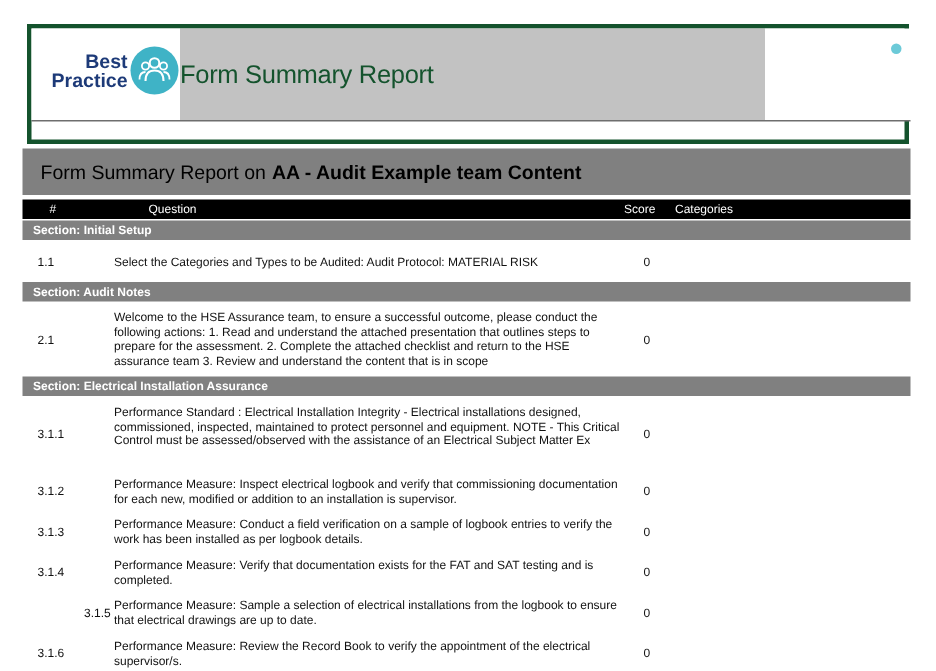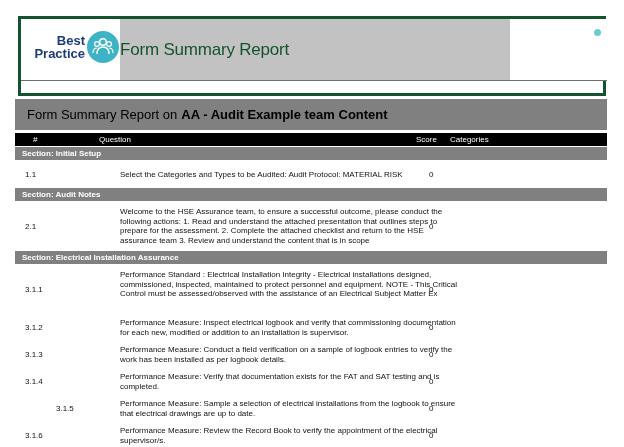--- a/index.html
+++ b/index.html
@@ -14,21 +14,21 @@
   .bp-circle { position:absolute; left:66px; top:12px; width:32px; height:32px; border-radius:50%; background:#3fb3c6; }
   .cmo-text { position:absolute; left:2px; top:8px; font-size:29px; font-weight:900; color:#1b2a4e; letter-spacing:-1px; }
   .cmo-dot { position:absolute; left:84px; top:10px; width:7px; height:7px; border-radius:50%; background:#6ccad8; }
   .report-title { position:absolute; left:15px; top:99px; width:592px; height:31px; background:#808080; color:#000000; display:flex; align-items:center; box-sizing:border-box; padding-left:12px; font-size:13px; }
   .report-title b { margin-left:4px; }
   .col-header { position:absolute; left:15px; top:133px; width:592px; height:13px; background:#000; color:#fff; font-size:8px; }
   .col-header span { position:absolute; top:2px; }
   .section { position:absolute; left:15px; width:592px; height:13px; background:#808080; color:#fff; font-size:8px; font-weight:bold; box-sizing:border-box; padding-left:7px; line-height:13px; }
   .row { position:absolute; left:15px; width:592px; font-size:8px; color:#111; }
   .row .num { position:absolute; left:10px;text-align:center; }
-  .row .q { position:absolute; left:61px; width:340px; line-height:9.5px;margin-left:44px; }
+  .row .q { position:absolute; left:61px; width:340px; line-height:9.5px; }
   .row .score { position:absolute; left:414px; }
 </style>
 </head>
 <body>
 
 <div class="header-box">
   <div class="logo-cell">
     <div class="bp-text">
       <div>Best</div>
       <div>Practice</div>

